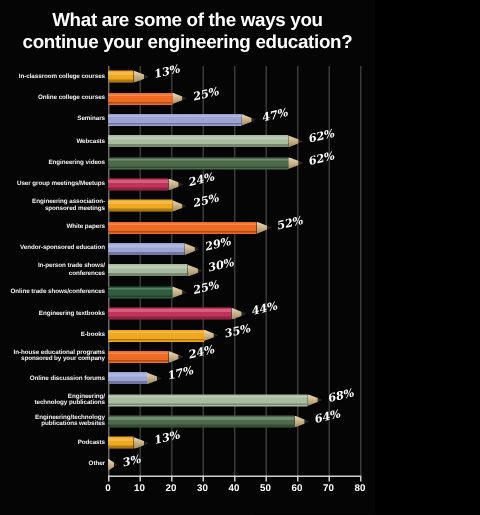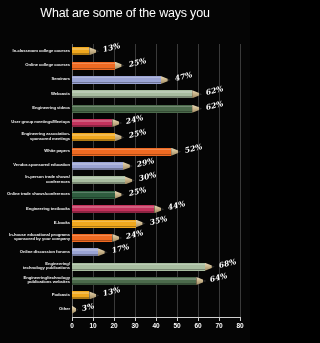--- a/index.html
+++ b/index.html
@@ -20,21 +20,21 @@
   #title-block{
     position:absolute;
     left:0;top:6px;width:250px;
     text-align:center;
     padding:0 8px;
     box-sizing:border-box;
   }
   #title-block .tline{
     display:block;
     color:#ffffff;
-    font-weight:normal;
+    font-weight:bold;
     font-size:12.5px;
     line-height:15px;
     letter-spacing:-0.2px;
     white-space:nowrap;
   }
 
   
   #plot{
     position:absolute;
     left:0;top:44px;
@@ -160,20 +160,21 @@
     font-weight:bold;
   }
 </style>
 </head>
 <body>
 
 <div id="chart-root">
 
   <div id="title-block">
     <span class="tline">What are some of the ways you</span>
+    <span class="tline">continue your engineering education?</span>
   </div>
 
   <div id="plot">
     <div id="gridlines">
         <div class="gridline axis0" style="left: 72px;"></div>
         <div class="gridline" style="left: 93px;"></div>
         <div class="gridline" style="left: 114px;"></div>
         <div class="gridline" style="left: 135px;"></div>
         <div class="gridline" style="left: 156px;"></div>
         <div class="gridline" style="left: 177px;"></div>

